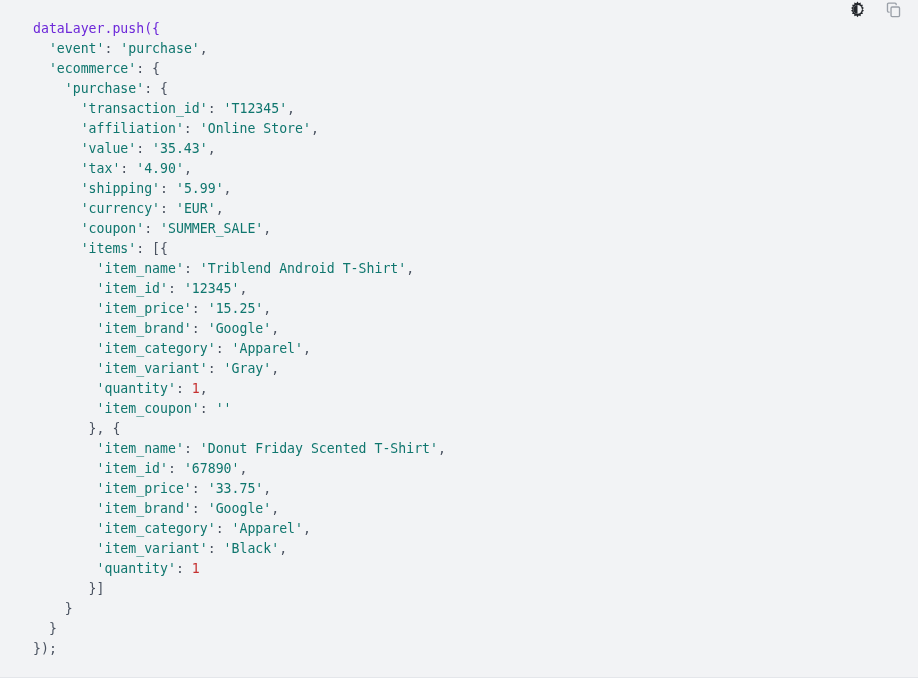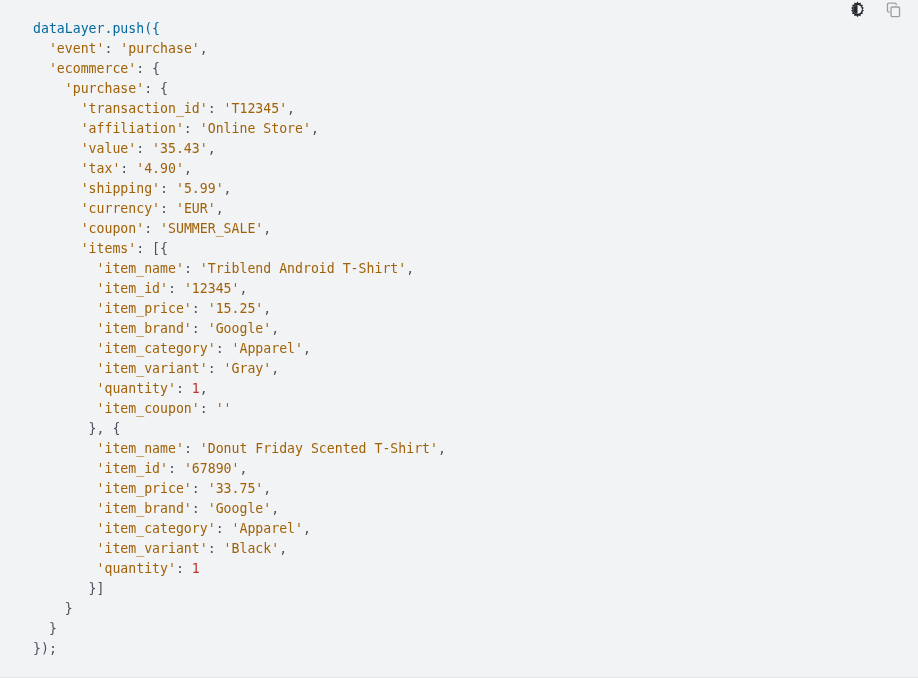--- a/index.html
+++ b/index.html
@@ -58,24 +58,24 @@
     line-height: 20px;
     letter-spacing: 0px;
     color: #3d4451;
     white-space: pre;
     -webkit-font-smoothing: antialiased;
   }
   .code-line {
     height: 20px;
     white-space: pre;
   }
-  .tok-str  { color: #a16207; }
+  .tok-str  { color: #0f766e; }
   .tok-num  { color: #c53030; }
   .tok-pun  { color: #4a5260; }
-  .tok-id   { color: #0369a1; }
+  .tok-id   { color: #6d28d9; }
 </style>
 </head>
 <body>
 
 <div id="snippet-root">
 
   <div id="toolbar">
 
     <button class="tool-btn" title="Toggle light/dark theme">
       <span>

